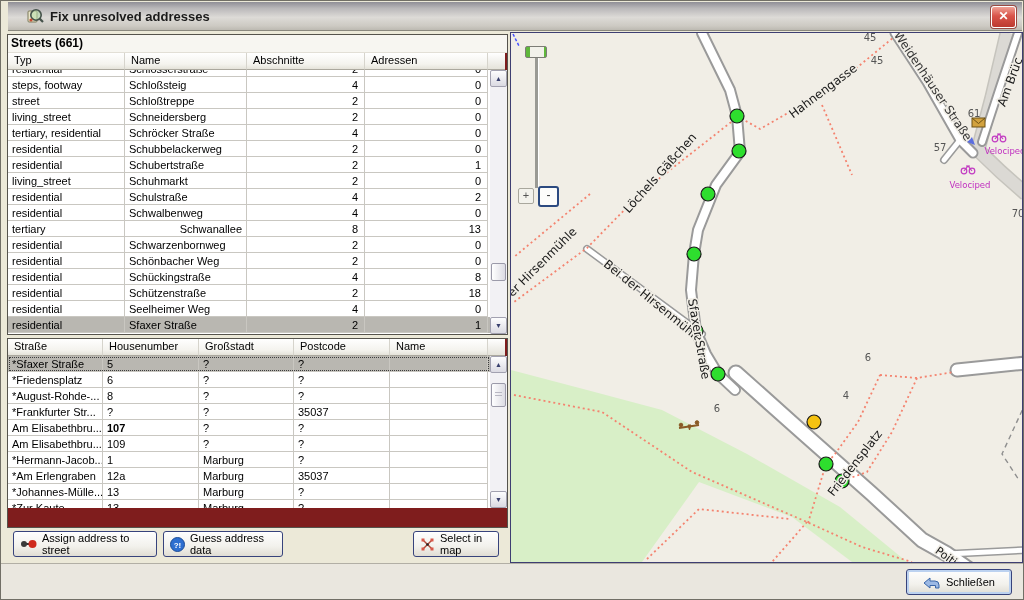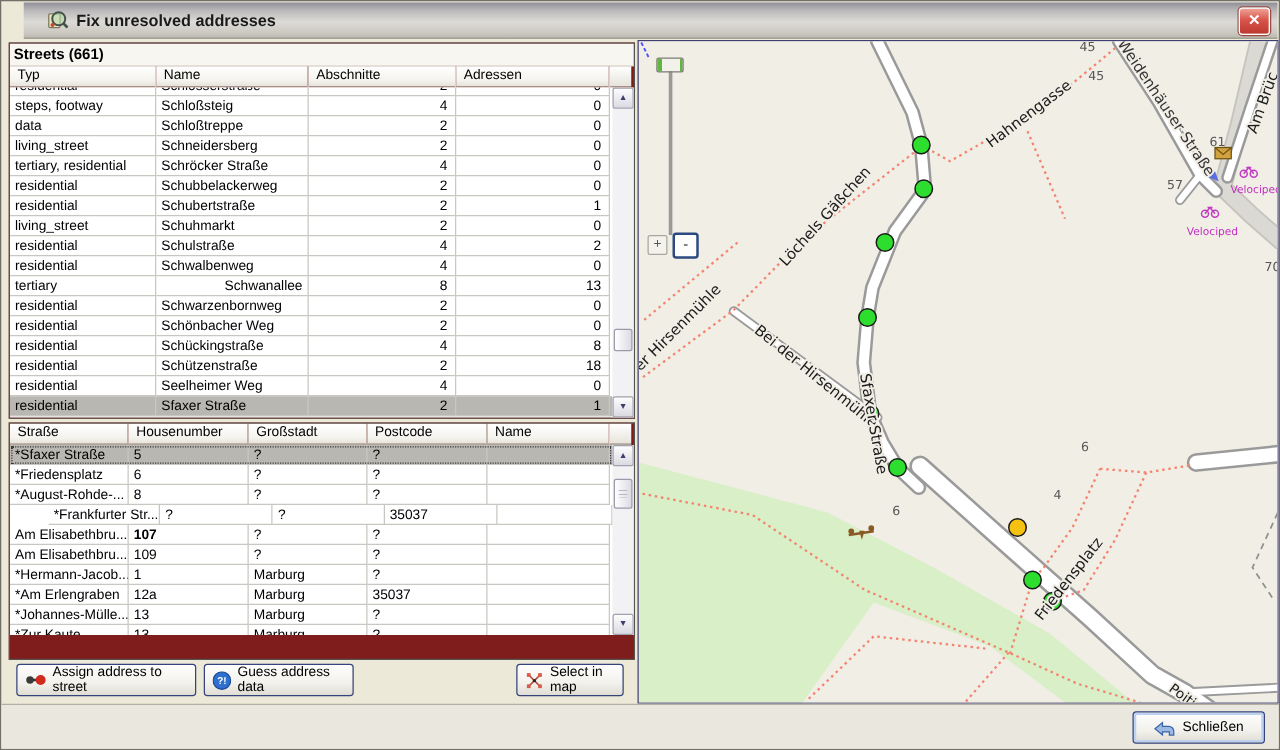--- a/index.html
+++ b/index.html
@@ -1,19 +1,19 @@
 <!DOCTYPE html>
 <html><head>
 <meta charset="utf-8">
 <style>
   html,body{margin:0;padding:0;}
   body{width:1024px;height:600px;font-family:"Liberation Sans",sans-serif;}
   #dialog{position:relative;width:1022px;height:598px;background:#ece9d8;border:1px solid #716f66;overflow:hidden;}
   
-  .titlebar{position:absolute;left:18px;top:1px;right:1px;height:28px;
+  .titlebar{position:absolute;left:7px;top:1px;right:1px;height:28px;
     background:linear-gradient(180deg,#8f8e96 0%,#b9b7b9 22%,#dddbd7 55%,#cdcac3 85%,#bdbab2 100%);
     border-bottom:1px solid #8a887e;display:flex;align-items:center;}
   .title-icon{width:18px;height:18px;margin-left:18px;margin-right:6px;}
   .title-text{font-weight:bold;font-size:13px;color:#1a1a1a;}
   .close-btn{position:absolute;right:6px;top:4px;width:23px;height:20px;border-radius:3px;
     background:linear-gradient(180deg,#f0a195 0%,#d9544a 45%,#bc3a30 100%);
     border:1px solid #fff;box-shadow:0 0 0 1px #9a4a42;color:#fff;font-weight:bold;font-size:12px;
     text-align:center;line-height:19px;cursor:pointer;}
   
   .group{position:absolute;left:6px;width:499px;background:#7f1d1d;border:1px solid #55534c;}
@@ -104,21 +104,21 @@
             <div class="tcell num" style="width: 118px;">2</div>
             <div class="tcell num" style="width: 123px;">0</div>
           </div>
           <div class="trow">
             <div class="tcell" style="width: 117px;">steps, footway</div>
             <div class="tcell" style="width: 122px;">Schloßsteig</div>
             <div class="tcell num" style="width: 118px;">4</div>
             <div class="tcell num" style="width: 123px;">0</div>
           </div>
           <div class="trow">
-            <div class="tcell" style="width: 117px;">data</div>
+            <div class="tcell" style="width: 117px;">street</div>
             <div class="tcell" style="width: 122px;">Schloßtreppe</div>
             <div class="tcell num" style="width: 118px;">2</div>
             <div class="tcell num" style="width: 123px;">0</div>
           </div>
           <div class="trow">
             <div class="tcell" style="width: 117px;">living_street</div>
             <div class="tcell" style="width: 122px;">Schneidersberg</div>
             <div class="tcell num" style="width: 118px;">2</div>
             <div class="tcell num" style="width: 123px;">0</div>
           </div>
@@ -235,21 +235,21 @@
             <div class="tcell" style="width: 98px;"></div>
           </div>
           <div class="trow">
             <div class="tcell" style="width: 95px;">*August-Rohde-...</div>
             <div class="tcell" style="width: 96px;">8</div>
             <div class="tcell" style="width: 95px;">?</div>
             <div class="tcell" style="width: 96px;">?</div>
             <div class="tcell" style="width: 98px;"></div>
           </div>
           <div class="trow">
-            <div class="tcell" style="width: 95px; margin-left: 31px;">*Frankfurter Str...</div>
+            <div class="tcell" style="width: 95px;">*Frankfurter Str...</div>
             <div class="tcell" style="width: 96px;">?</div>
             <div class="tcell" style="width: 95px;">?</div>
             <div class="tcell" style="width: 96px;">35037</div>
             <div class="tcell" style="width: 98px;"></div>
           </div>
           <div class="trow">
             <div class="tcell" style="width: 95px;">Am Elisabethbru...</div>
             <div class="tcell" style="width: 96px; font-weight: bold;">107</div>
             <div class="tcell" style="width: 95px;">?</div>
             <div class="tcell" style="width: 96px;">?</div>

